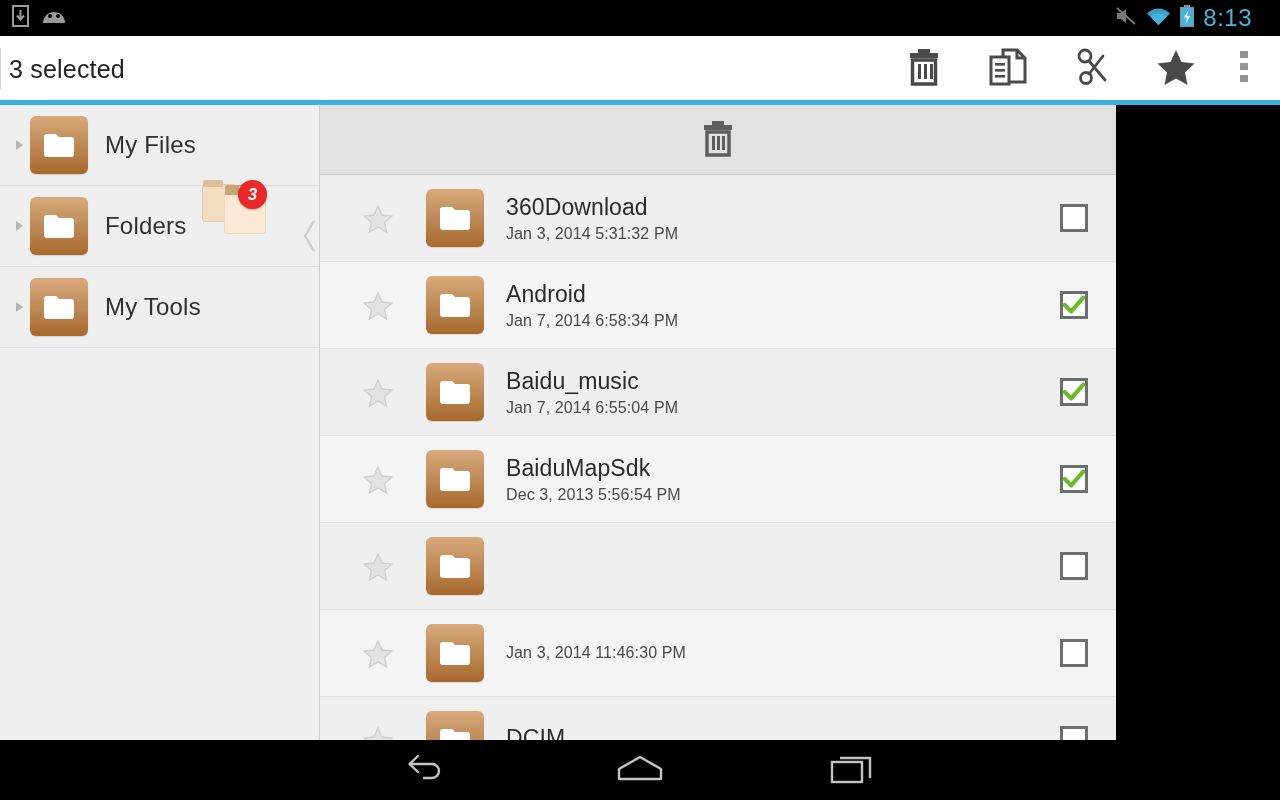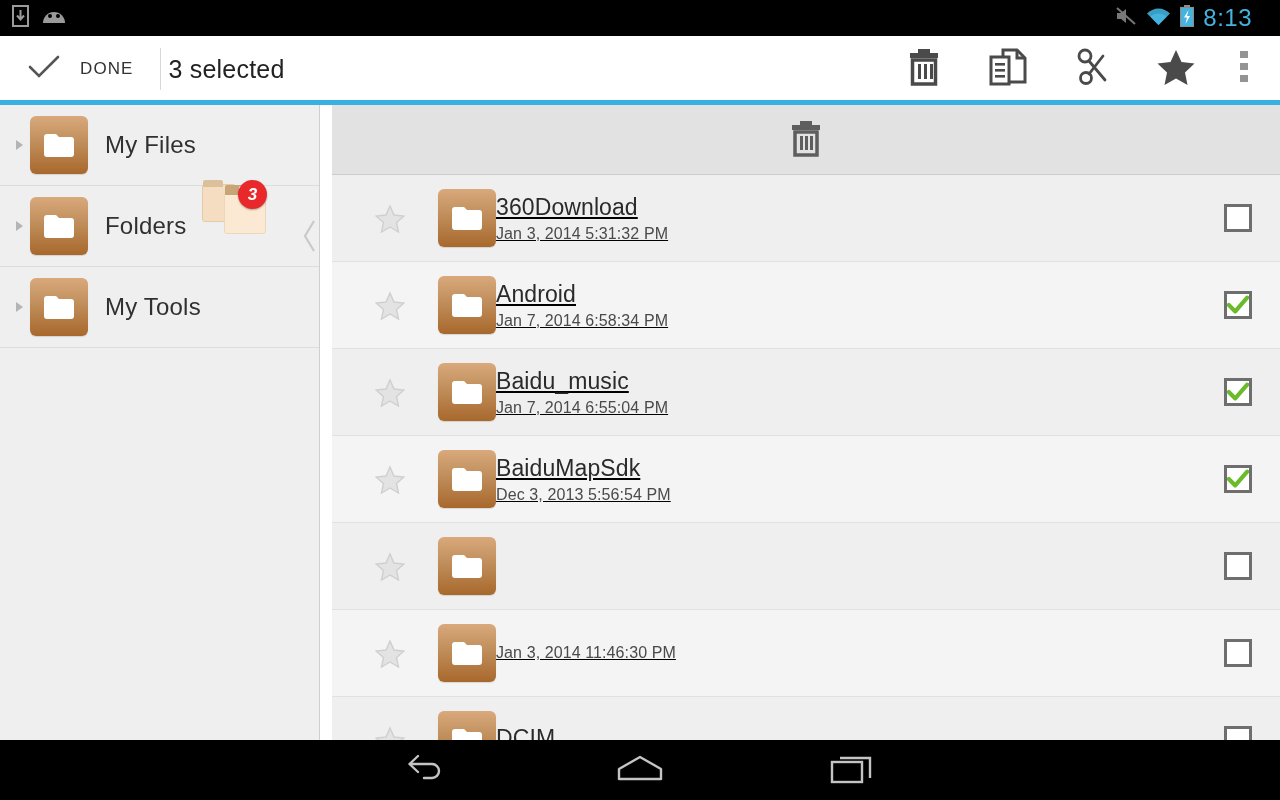--- a/index.html
+++ b/index.html
@@ -66,24 +66,23 @@
   .ab-btn.overflow { width: 52px; margin-right: 10px; }
   .accentline {
     position: absolute; top: 100px; left: 0;
     width: 1280px; height: 5px;
     background: #3ab0e2;
   }
 
   
   .content {
     position: absolute; top: 105px; left: 0;
-    width: 1280px; height: 635px;
-    background: #ffffff;
+    width: 1116px; height: 635px;
+    background: #ec4899;
     display: flex;
-    gap: 12px;
   }
 
   
   .sidebar {
     position: relative;
     width: 320px; height: 635px;
     background: #efefef;
     border-right: 1px solid #cfcfcf;
     flex: 0 0 320px;
   }
@@ -180,21 +179,21 @@
     border-bottom: 1px solid #e1e1e1;
     background: #f4f4f4;
     padding-left: 30px;
   }
   .file-row.alt { background: #efefef; }
   .row-star {
     width: 56px; display: flex; align-items: center; justify-content: center;
     flex: 0 0 56px;
   }
   .row-folder { margin-left: 20px; }
-  .row-text { display: flex; flex-direction: column; gap: 4px; text-decoration: underline; }
+  .row-text { margin-left: 22px; display: flex; flex-direction: column; gap: 4px; }
   .row-name { font-size: 23px; color: #2a2a2a; letter-spacing: 0.1px; }
   .row-date { font-size: 16px; color: #4a4a4a; letter-spacing: 0.1px; }
   .row-check { margin-left: auto; margin-right: 28px; }
   .cbox {
     width: 28px; height: 28px;
     border: 3px solid #6e6e6e;
     background: #ffffff;
     display: flex; align-items: center; justify-content: center;
   }
 
@@ -250,28 +249,20 @@
             <rect x="4" y="0" width="6" height="2.5" fill="#8c8c8c"></rect>
             <rect x="0.5" y="2.5" width="13" height="19" fill="#45b3e0" stroke="#8c8c8c" stroke-width="1.2"></rect>
             <path d="M8.5 5 L4 12.5 h3 L5.5 19 L10 11 h-3 z" fill="#ffffff"></path>
           </svg>
       </span>
       <span class="sb-time">8:13</span>
     </div>
   </div>
 
   <div class="actionbar">
-    <div class="ab-done">
-      <span>
-        <svg width="32" height="26" viewBox="0 0 32 26">
-            <path d="M2 13 L11 22 L30 3" stroke="#555" stroke-width="2.6" fill="none" stroke-linecap="round"></path>
-          </svg>
-      </span>
-      <span class="ab-done-label">DONE</span>
-    </div>
     <div class="ab-divider"></div>
     <div class="ab-title">3  selected</div>
 
     <div class="ab-actions">
       <div class="ab-btn">
         <span>
           <svg width="36" height="38" viewBox="0 0 36 38">
               <rect x="12" y="1" width="12" height="4" fill="#4a4a4a"></rect>
               <rect x="4" y="5" width="28" height="5" fill="#4a4a4a"></rect>
               <rect x="6.5" y="12" width="23" height="24" fill="none" stroke="#4a4a4a" stroke-width="3.5"></rect>

